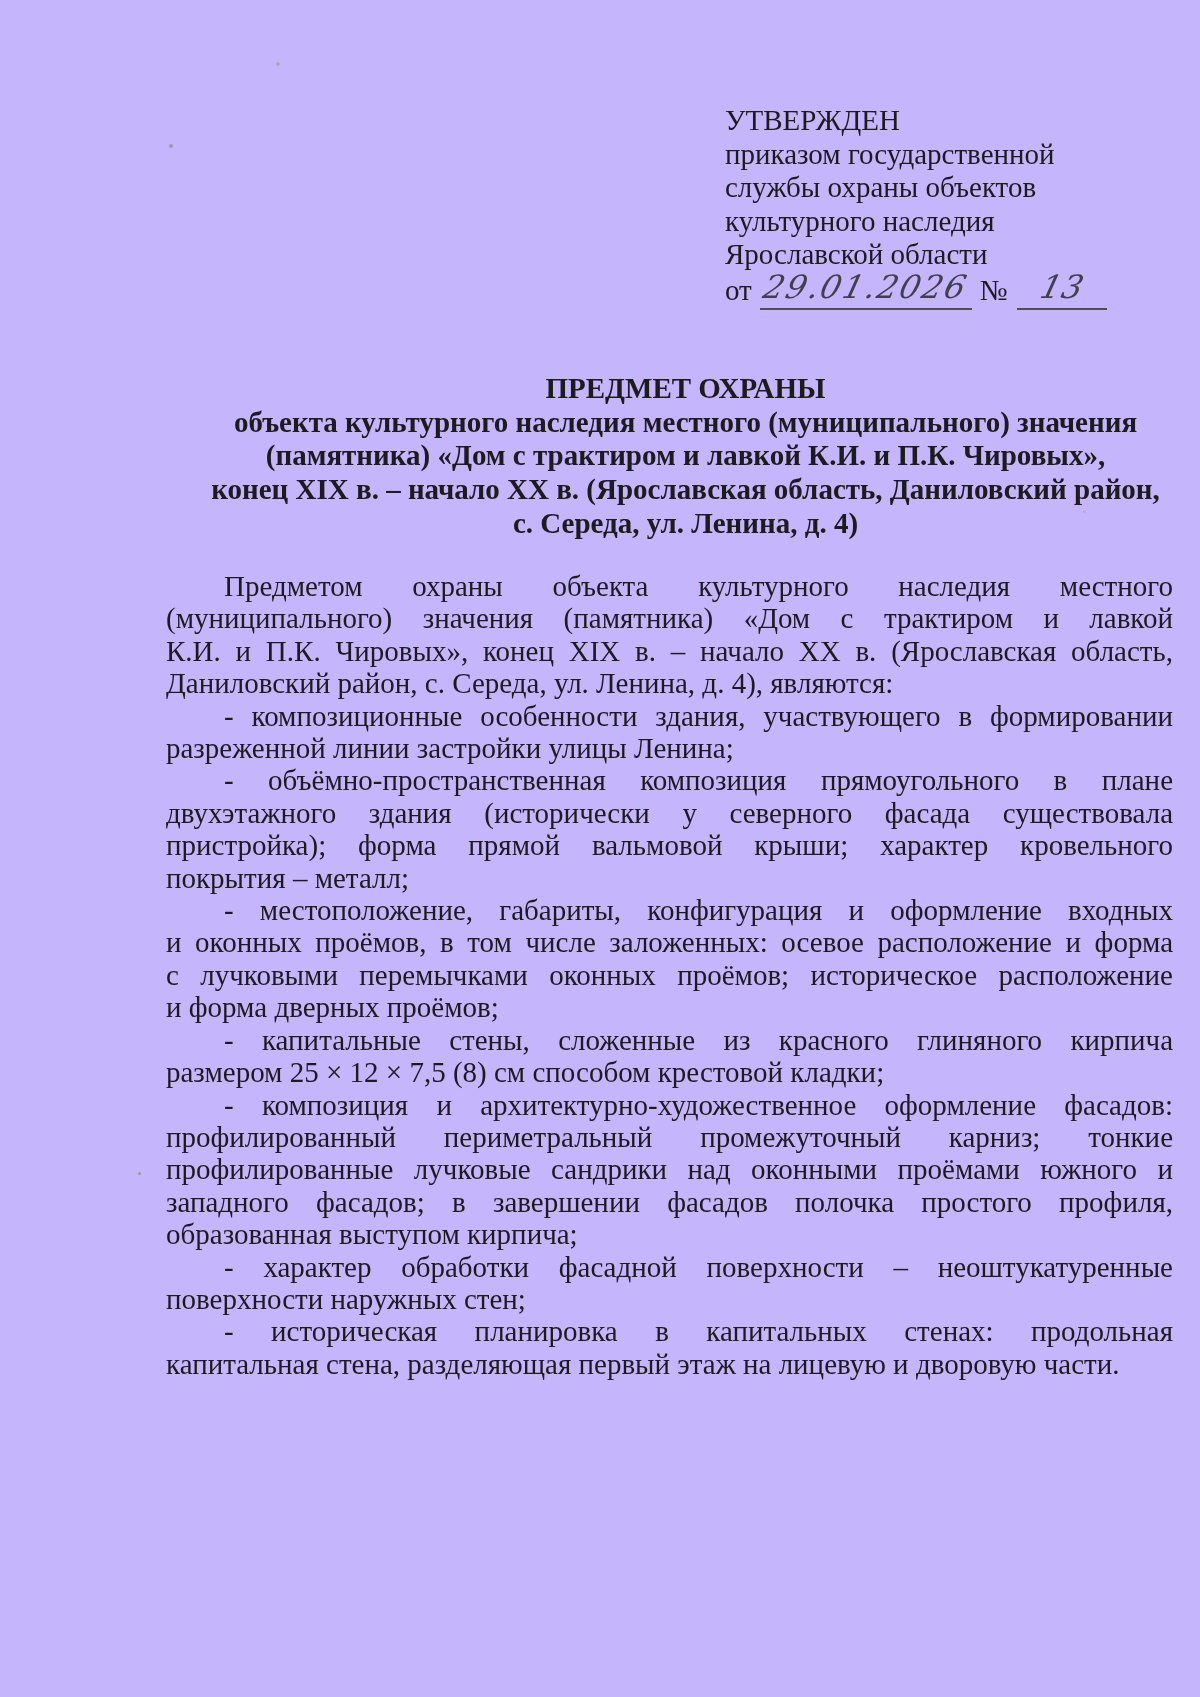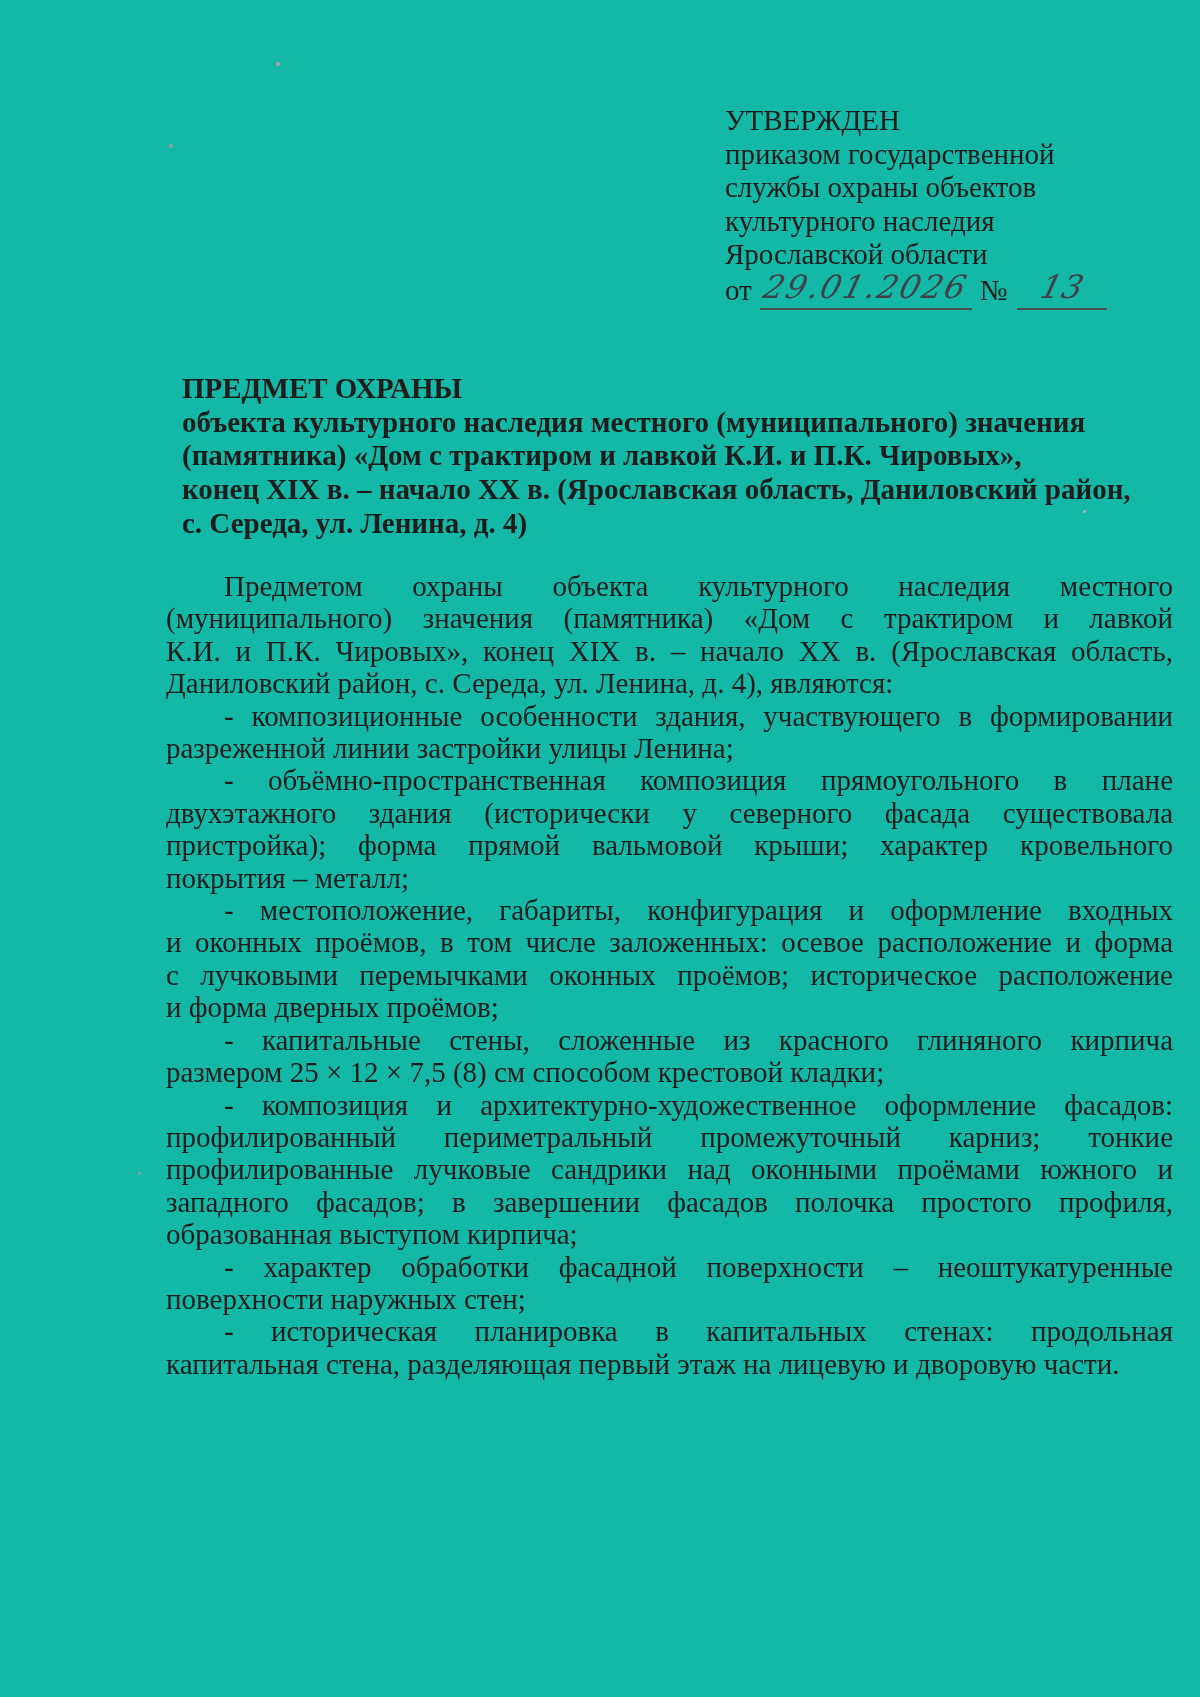--- a/index.html
+++ b/index.html
@@ -1,19 +1,19 @@
 <!DOCTYPE html>
 <html lang="ru"><head>
 <meta charset="utf-8">
 <style>
   html,body{margin:0;padding:0;background:#e8e8e8;}
   .page{
     position:relative;
     width:1200px;height:1697px;
-    background:#14b8a6;
+    background:#c4b5fd;
     font-family:"Liberation Serif",serif;
     color:#1c1c1c;
     overflow:hidden;
     margin:0 auto;
   }
   
   .approval{
     position:absolute;left:725px;top:104px;width:420px;
     font-size:29px;line-height:33.6px;
   }
@@ -34,21 +34,21 @@
     transform:skewX(-14deg);
     font-size:32px;
     letter-spacing:2px;
     color:#41414a;
     position:relative;top:-2px;
   }
   .hand-num{letter-spacing:1px;}
   
   .title{
     position:absolute;left:182px;top:372px;width:1007px;
-    text-align:left;font-weight:bold;
+    text-align:center;font-weight:bold;
     font-size:29px;line-height:33.7px;
   }
   
   .bodycol{
     position:absolute;left:166px;top:570px;width:1007px;
     font-size:29px;line-height:32.4px;
   }
   .bline{text-justify:inter-word;}
   .jline{text-align:justify;text-align-last:justify;}
   .lastline{text-align:right;text-align-last:left;}

